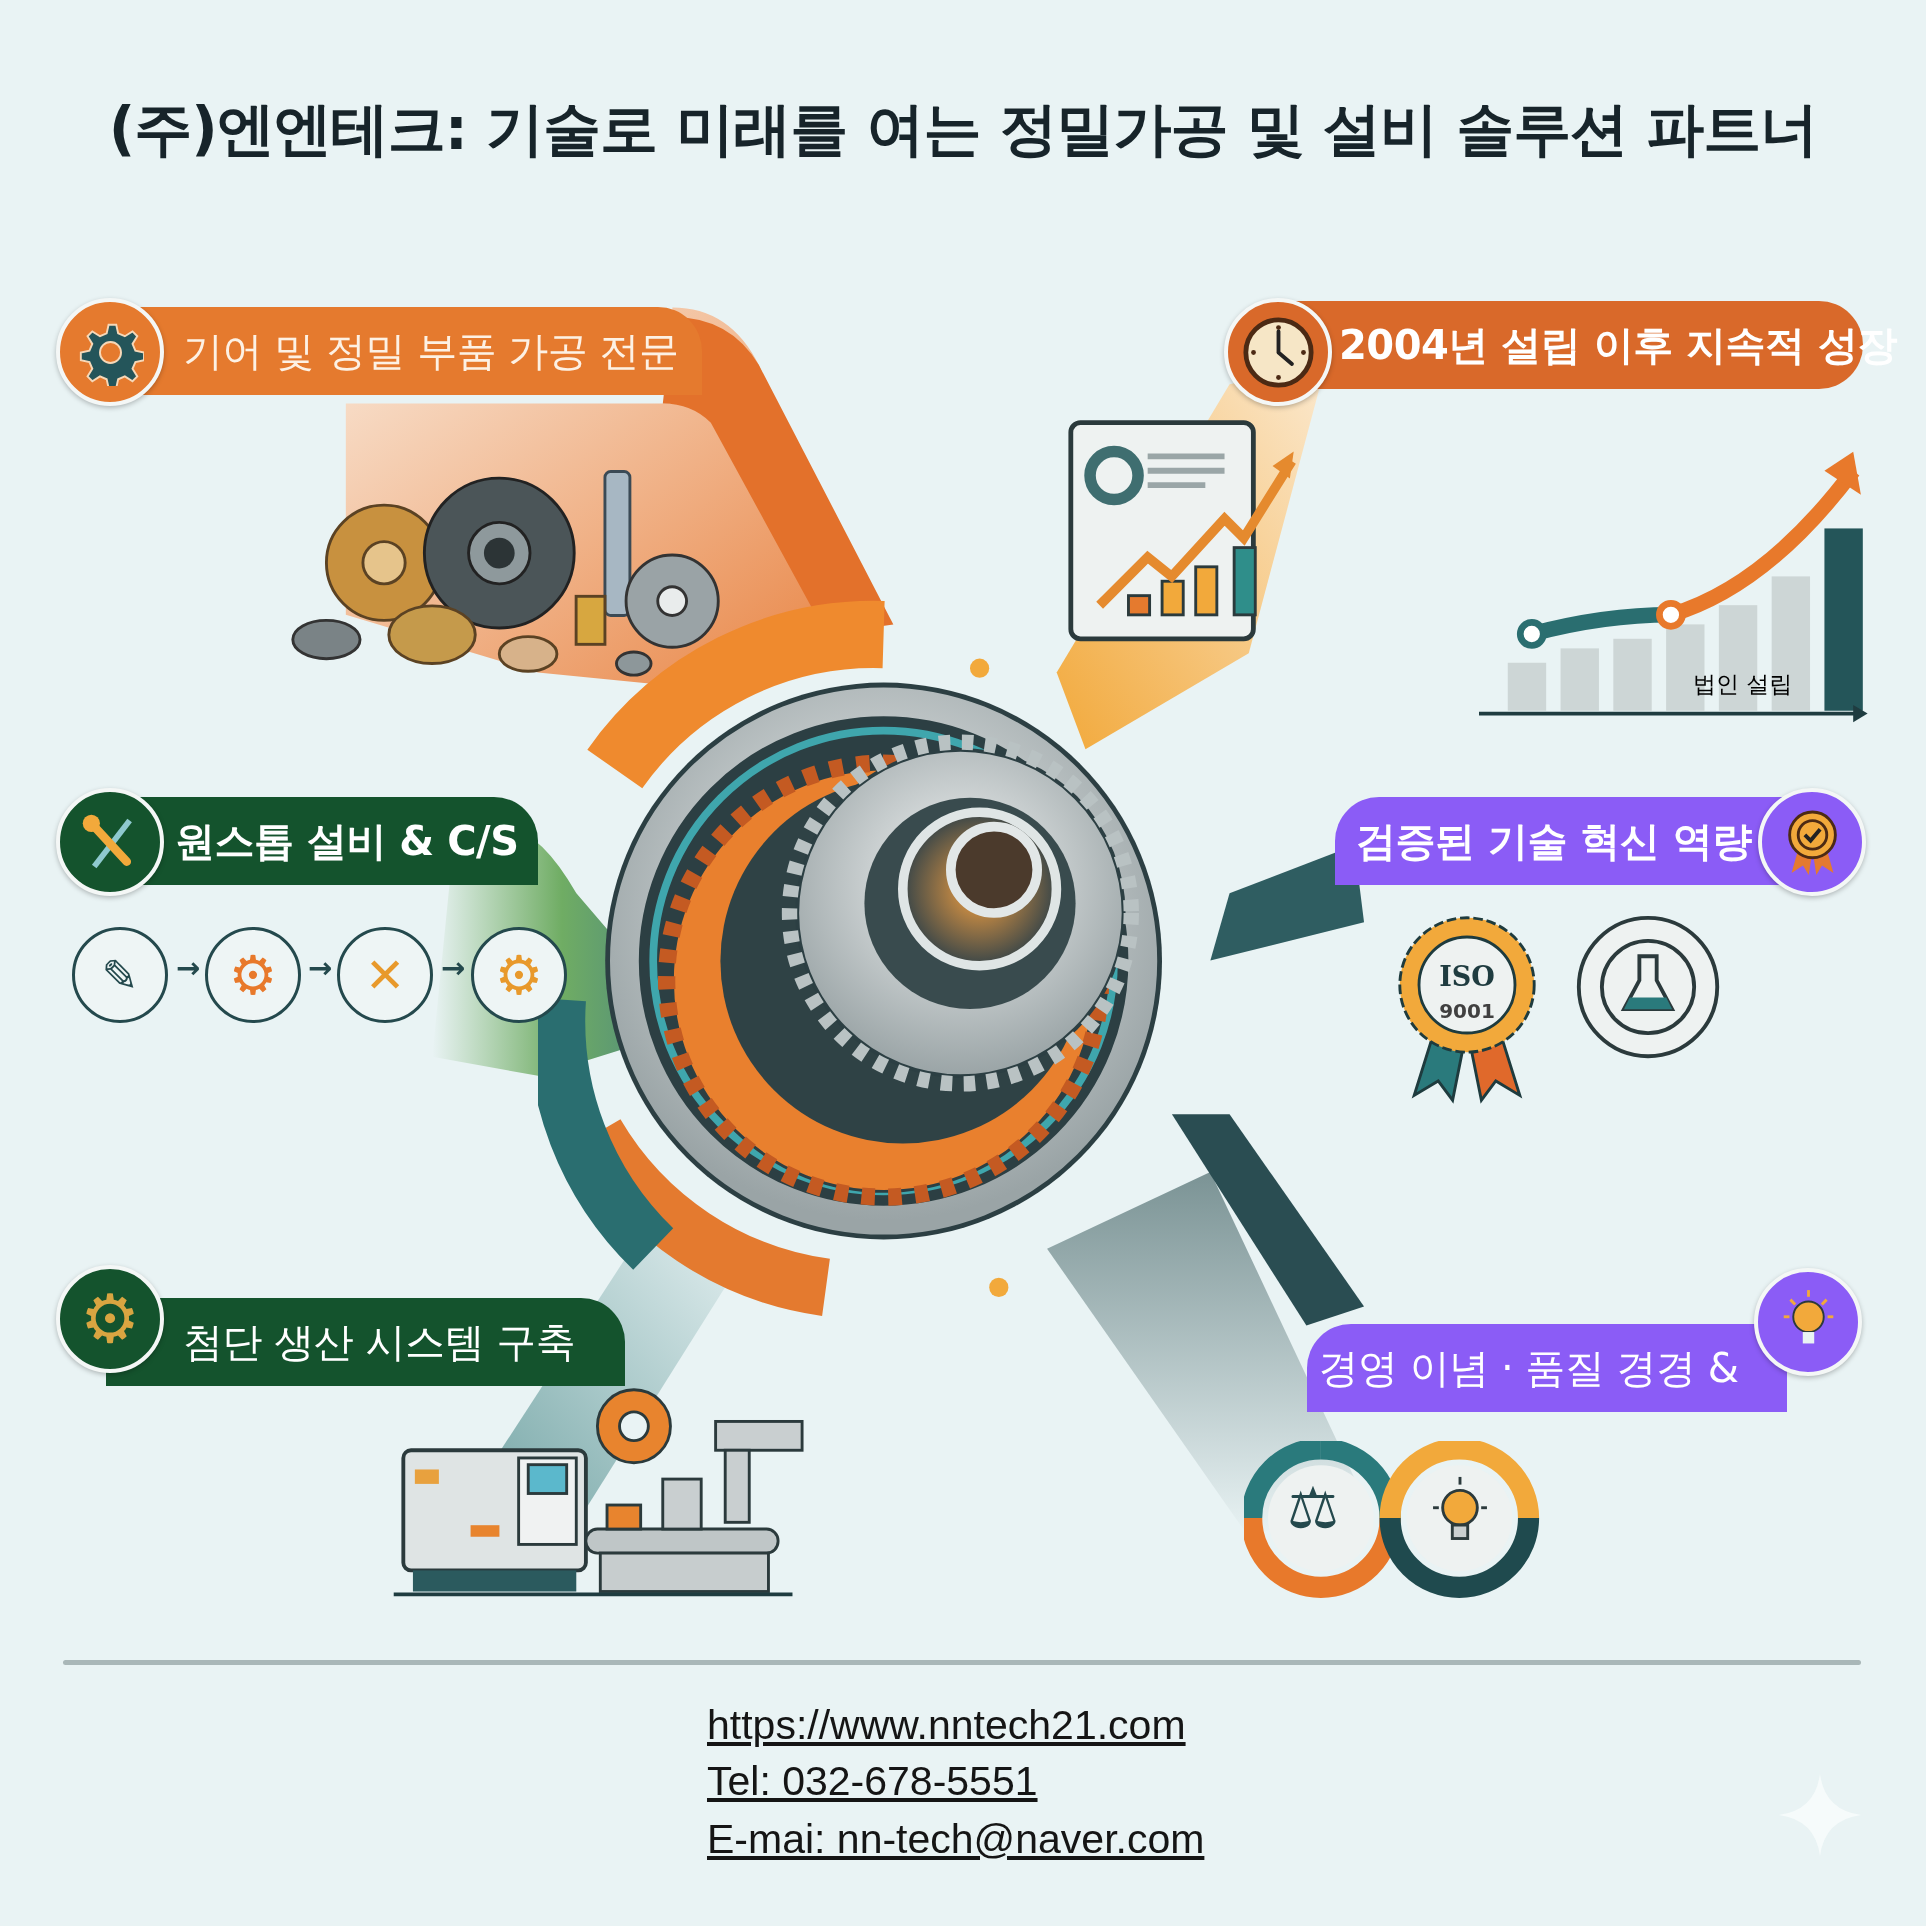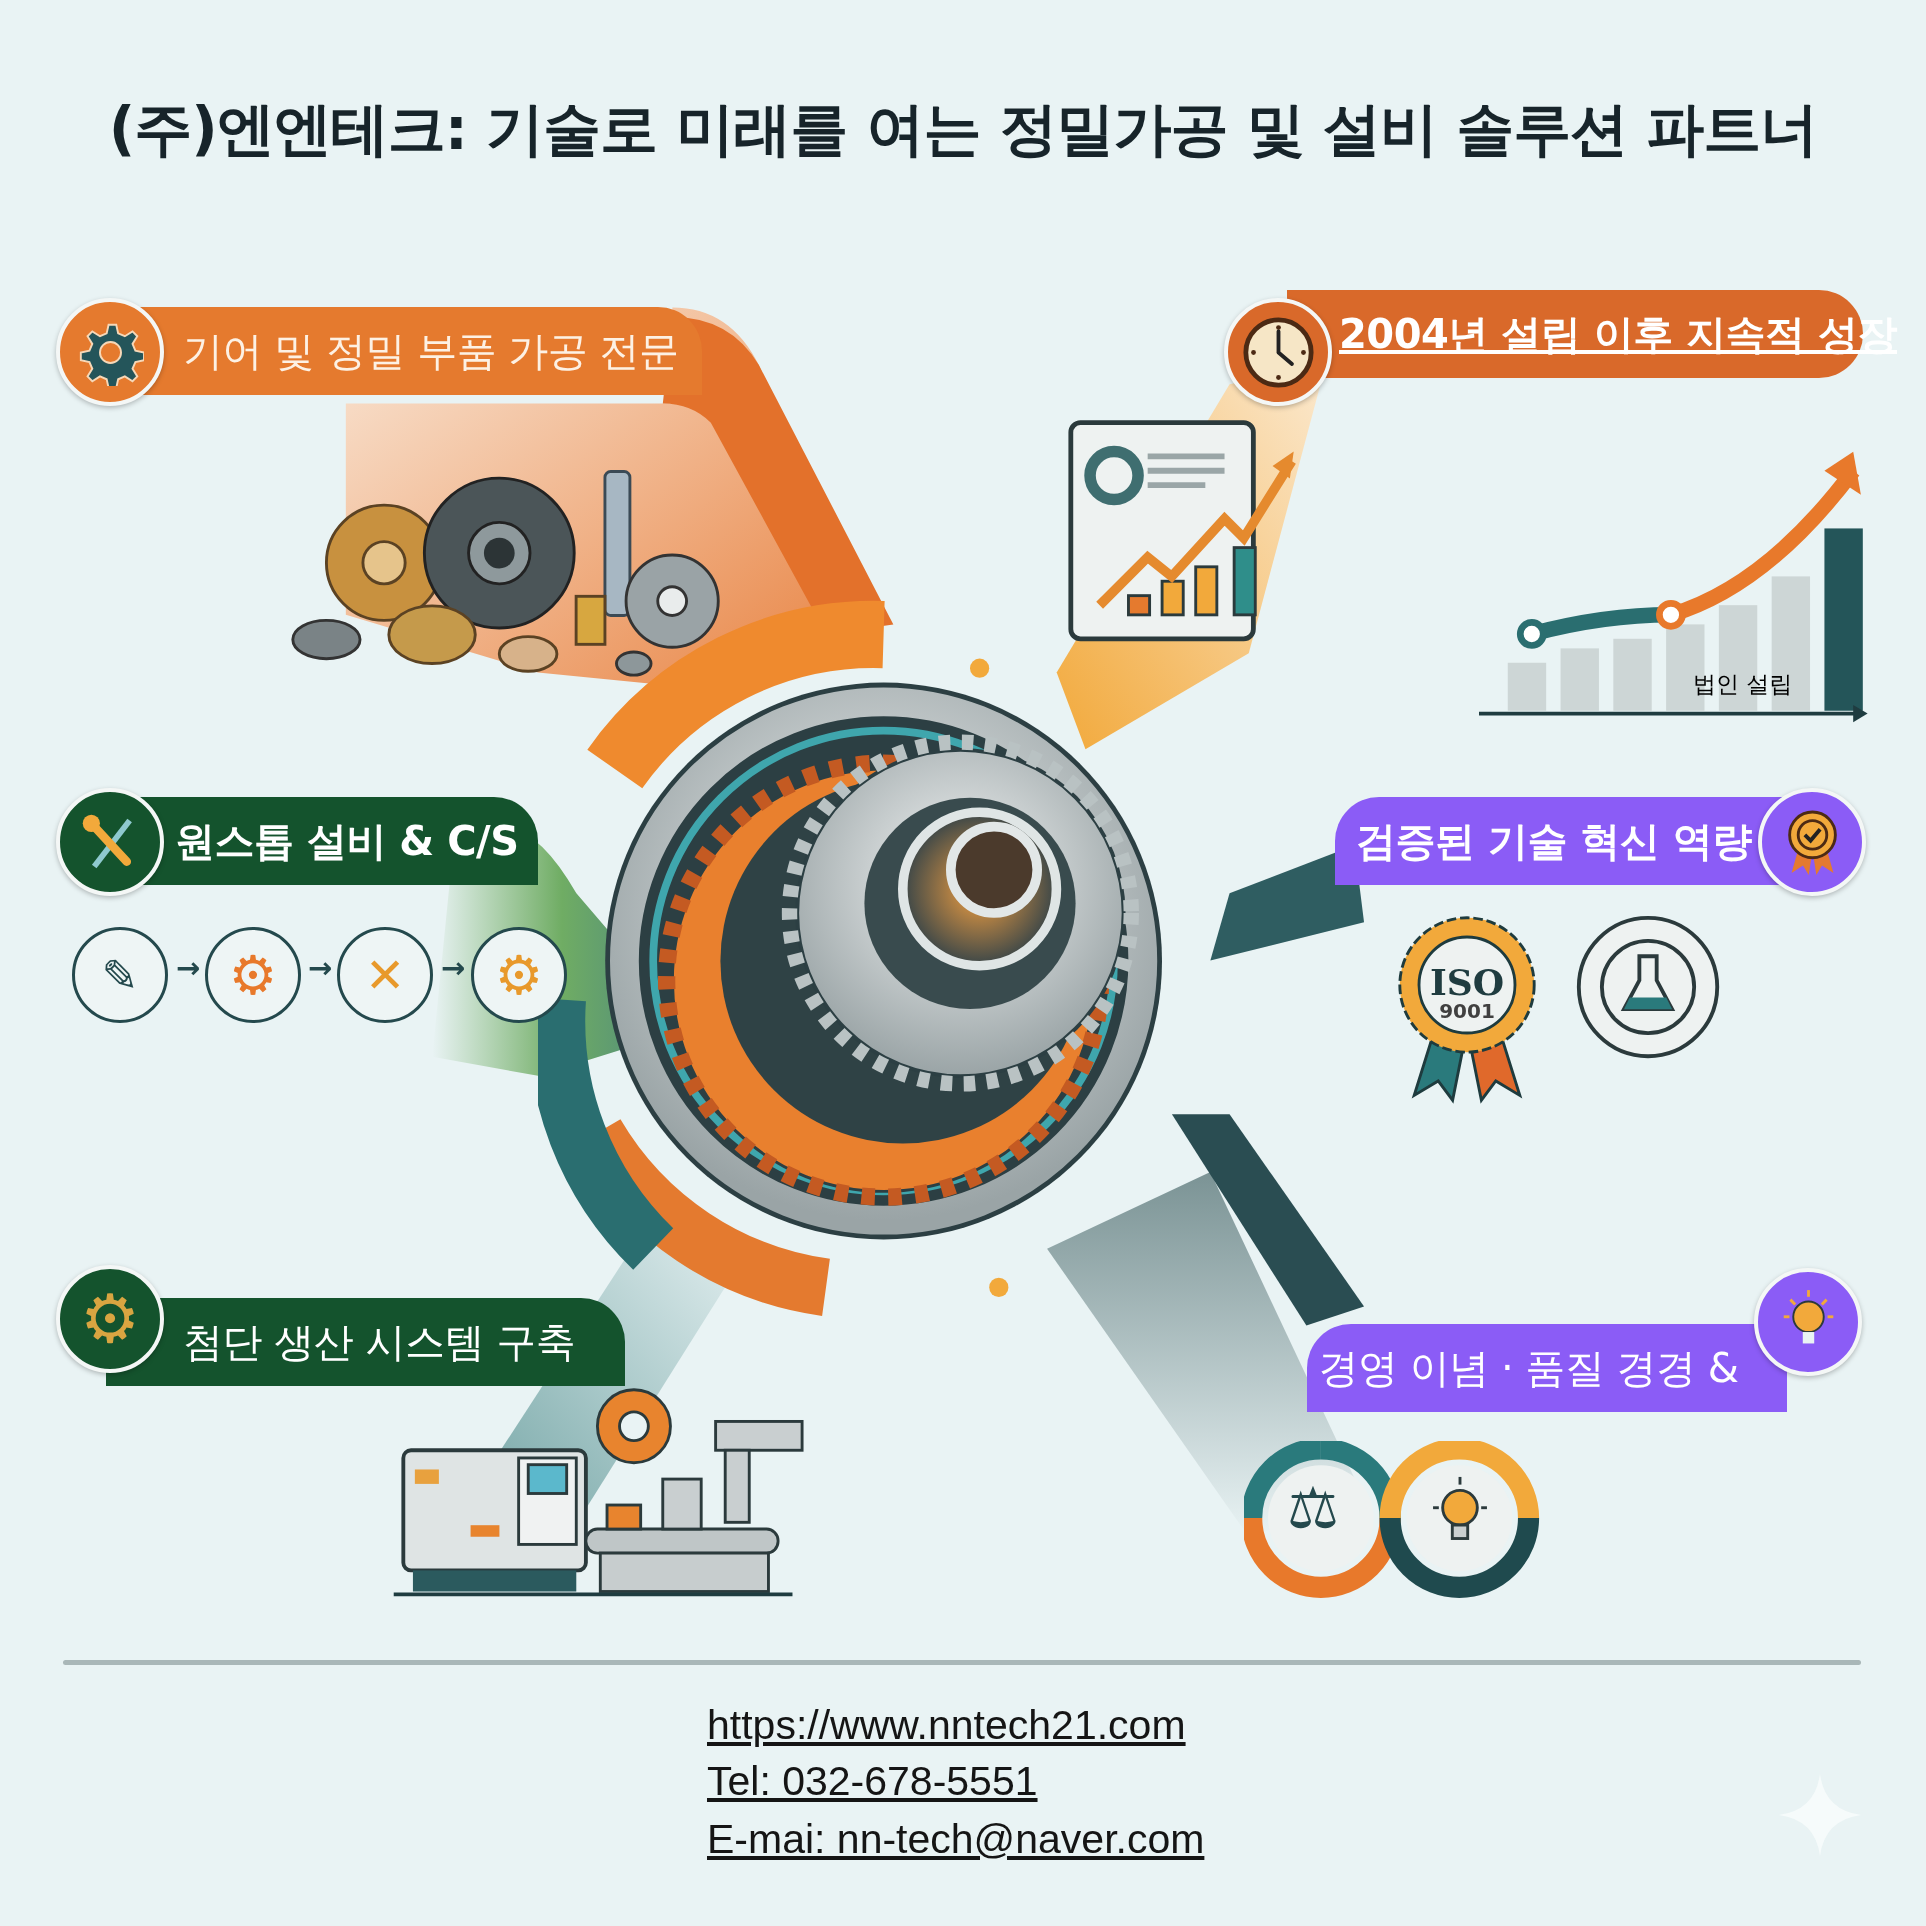--- a/index.html
+++ b/index.html
@@ -143,21 +143,21 @@
   <rect x="330" y="20" width="26" height="150" rx="6" fill="#a7b7c3" stroke="#3b4a55" stroke-width="3"></rect>
   <circle cx="400" cy="155" r="48" fill="#9aa3a6" stroke="#333" stroke-width="3"></circle>
     <circle cx="400" cy="155" r="15" fill="#e9ecec" stroke="#333" stroke-width="3"></circle>
   <ellipse cx="40" cy="195" rx="35" ry="20" fill="#7a8386" stroke="#333" stroke-width="3"></ellipse>
   <ellipse cx="150" cy="190" rx="45" ry="30" fill="#c59a4b" stroke="#5b4223" stroke-width="3"></ellipse>
   <ellipse cx="250" cy="210" rx="30" ry="18" fill="#d7b28a" stroke="#5b4223" stroke-width="3"></ellipse>
   <rect x="300" y="150" width="30" height="50" fill="#d7a740" stroke="#5b4223" stroke-width="3"></rect>
   <ellipse cx="360" cy="220" rx="18" ry="12" fill="#8d979a" stroke="#333" stroke-width="3"></ellipse>
 </svg>
 
-<div class="banner orange-dk" style="left:1287px;top:290px;width:576px;border-radius:0 44px 44px 0;padding-left:52px;text-decoration:underline;">
+<div class="banner orange-dk" style="left:1287px;top:301px;width:576px;border-radius:0 44px 44px 0;padding-left:52px;">
   <span class="txt">2004년 설립 이후 지속적 성장</span>
 </div>
 <div class="icon-circle orange-dk" style="left:1224px;top:298px;">
   <svg width="73" height="73" viewBox="0 0 76 76">
       <circle cx="38" cy="38" r="34" fill="#f6e6c6" stroke="#4c2a14" stroke-width="5"></circle>
       <g fill="#4c2a14">
         <circle cx="38" cy="12" r="2.5"></circle>
         <circle cx="38" cy="64" r="2.5"></circle>
         <circle cx="12" cy="38" r="2.5"></circle>
         <circle cx="64" cy="38" r="2.5"></circle>
@@ -238,21 +238,21 @@
       <polyline points="24,28 30,34 40,22" fill="none" stroke="#222" stroke-width="4"></polyline>
     </svg>
 </div>
 <div class="abs" style="left:1395px;top:913px;width:144px;height:192px;">
   <svg width="144" height="192" viewBox="0 0 150 200">
     <polygon points="45,110 20,190 45,175 60,195 75,120" fill="#2a7a7c" stroke="#1e3b3e" stroke-width="3"></polygon>
     <polygon points="105,110 130,190 105,175 90,195 75,120" fill="#e0692b" stroke="#1e3b3e" stroke-width="3"></polygon>
     <circle cx="75" cy="75" r="70" fill="#f2a93b" stroke="#1e3b3e" stroke-width="3" stroke-dasharray="10 4"></circle>
     <circle cx="75" cy="75" r="50" fill="#eef2f1" stroke="#1e3b3e" stroke-width="3"></circle>
   </svg>
-  <div class="abs" style="left:0;top:48px;width:144px;text-align:center;font-family:'DejaVu Serif',serif;font-weight:bold;font-size:36px;color:#1f3c40;">ISO</div>
+  <div class="abs" style="left:0;top:48px;width:144px;text-align:center;font-family:'DejaVu Serif',serif;font-weight:bold;font-size:27px;color:#1f3c40;">ISO</div>
   <div class="abs" style="left:0;top:86px;width:144px;text-align:center;font-weight:bold;font-size:20px;color:#404040;">9001</div>
 </div>
 <div class="abs" style="left:1574px;top:913px;width:149px;height:149px;">
   <svg width="149" height="149" viewBox="0 0 155 155">
     <circle cx="77" cy="77" r="72" fill="#eef2f1" stroke="#2b3a3c" stroke-width="4"></circle>
     <circle cx="77" cy="77" r="48" fill="none" stroke="#2b3a3c" stroke-width="4"></circle>
     <path d="M68 45 L68 70 L52 100 L102 100 L86 70 L86 45 Z" fill="#eef2f1" stroke="#2b3a3c" stroke-width="4"></path>
     <path d="M58 88 L96 88 L102 100 L52 100 Z" fill="#2a7a7c"></path>
   </svg>
 </div>

